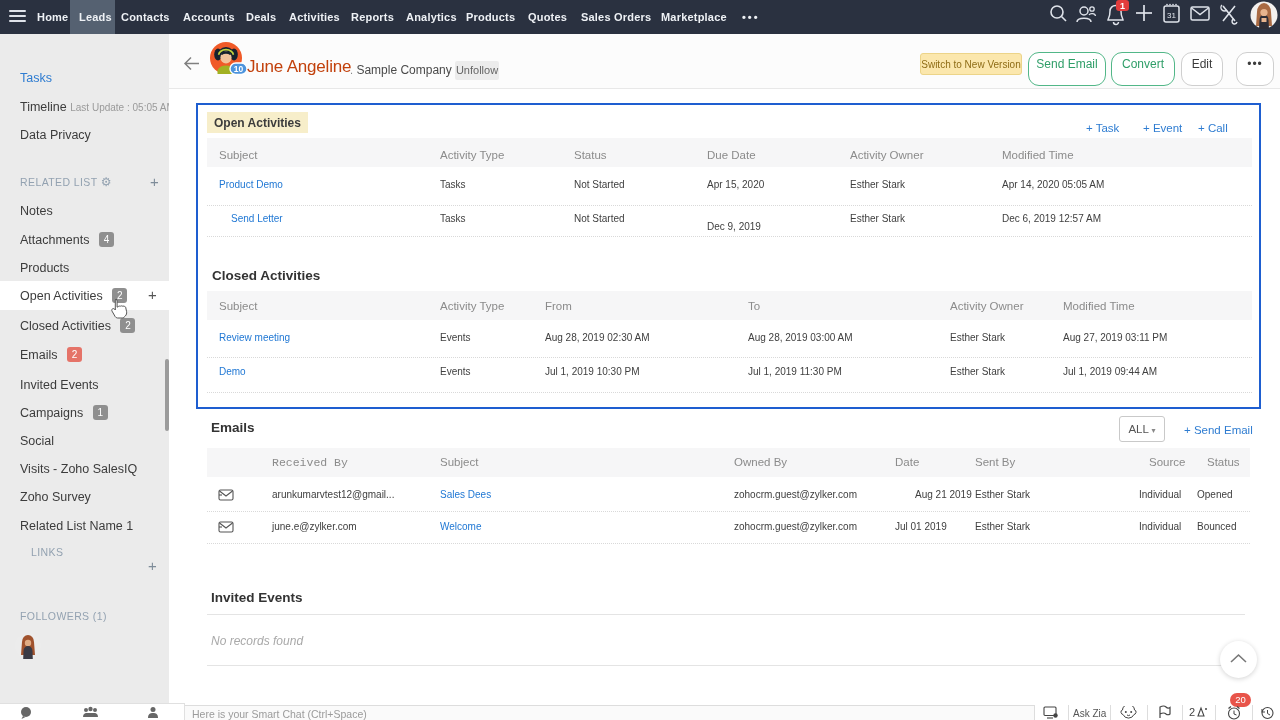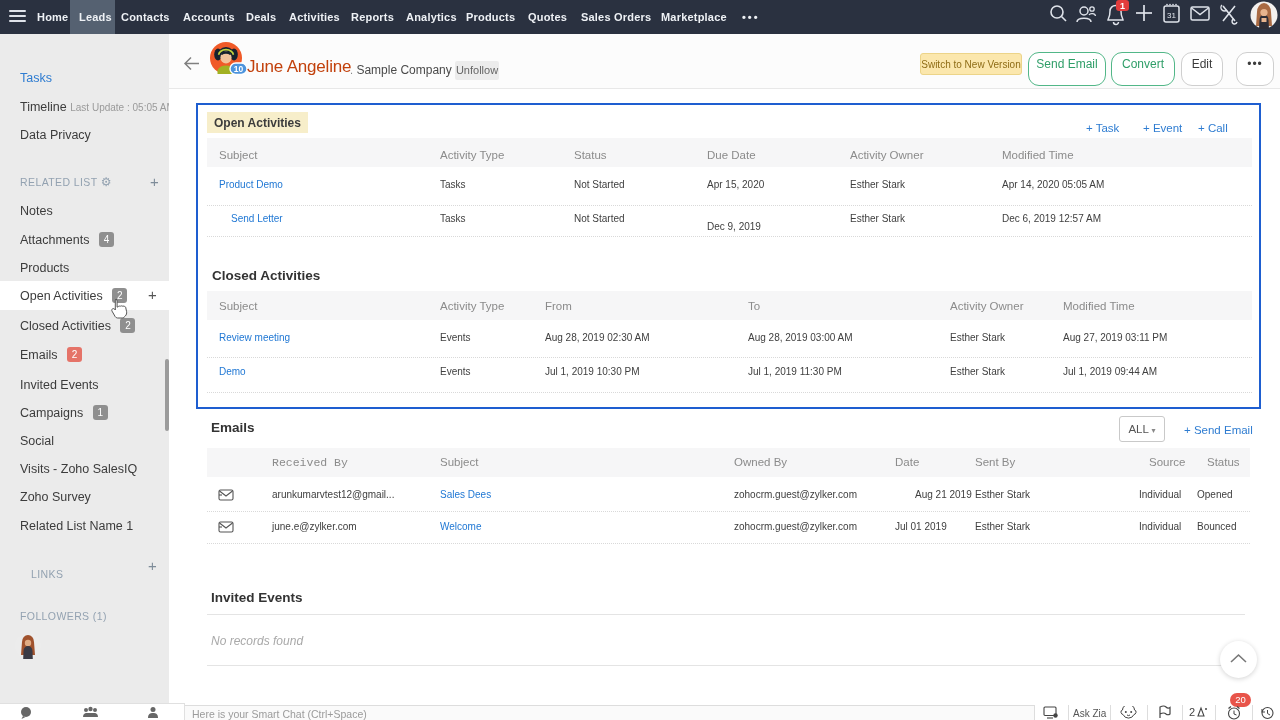--- a/index.html
+++ b/index.html
@@ -123,21 +123,21 @@
     <div id="openrow"></div>
     <div class="sb-item" style="top:254px;">Open Activities <span class="badge">2</span></div>
     <div class="sb-item" style="top:284px;">Closed Activities <span class="badge">2</span></div>
     <div class="sb-item" style="top:313px;">Emails <span class="badge red">2</span></div>
     <div class="sb-item" style="top:344px;">Invited Events</div>
     <div class="sb-item" style="top:371px;">Campaigns <span class="badge">1</span></div>
     <div class="sb-item" style="top:400px;">Social</div>
     <div class="sb-item" style="top:428px;">Visits - Zoho SalesIQ</div>
     <div class="sb-item" style="top:456px;">Zoho Survey</div>
     <div class="sb-item" style="top:485px;">Related List Name 1</div>
-    <div class="sb-head" style="top:534px;padding-left:11px;">LINKS</div>
+    <div class="sb-head" style="top:512px;padding-left:11px;">LINKS</div>
     <div class="sb-head" style="top:576px;">FOLLOWERS (1)</div>
     <div class="abs" style="left:178px; top:174px; color:#8b9aa7; font-size:15px;"></div>
     <div class="abs" style="left:150px; top:139px; color:#7e8c99; font-size:15px;">+</div>
     <div class="abs" style="left:148px; top:252px; color:#555; font-size:15px;">+</div>
     <div class="abs" style="left:148px; top:523px; color:#7e8c99; font-size:15px;">+</div>
     <svg class="abs" style="left:15px; top:599px;" width="26" height="26" viewBox="0 0 26 26">
         <circle cx="13" cy="13" r="13" fill="#ececec"></circle>
         <path d="M7 9 a6 7 0 0 1 12 0 l1 13 H6 z" fill="#a0522d"></path>
         <circle cx="13" cy="10" r="3.2" fill="#e0ac84"></circle>
         <path d="M8.5 18 a4.5 5 0 0 1 9 0 l.3 8 h-9.6 z" fill="#3a3a45"></path>

